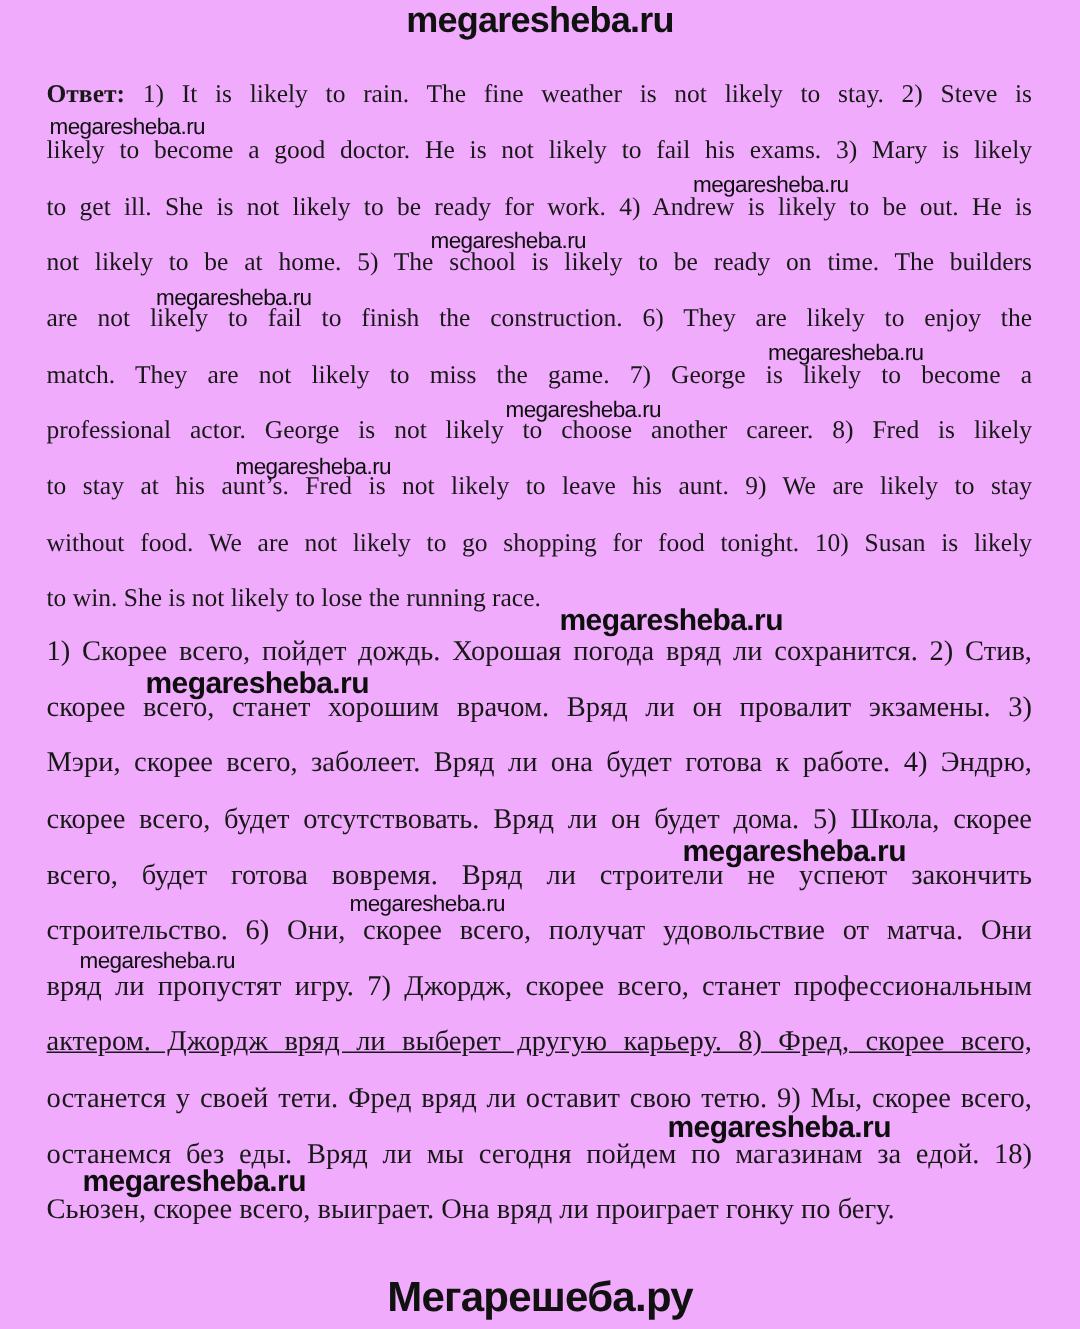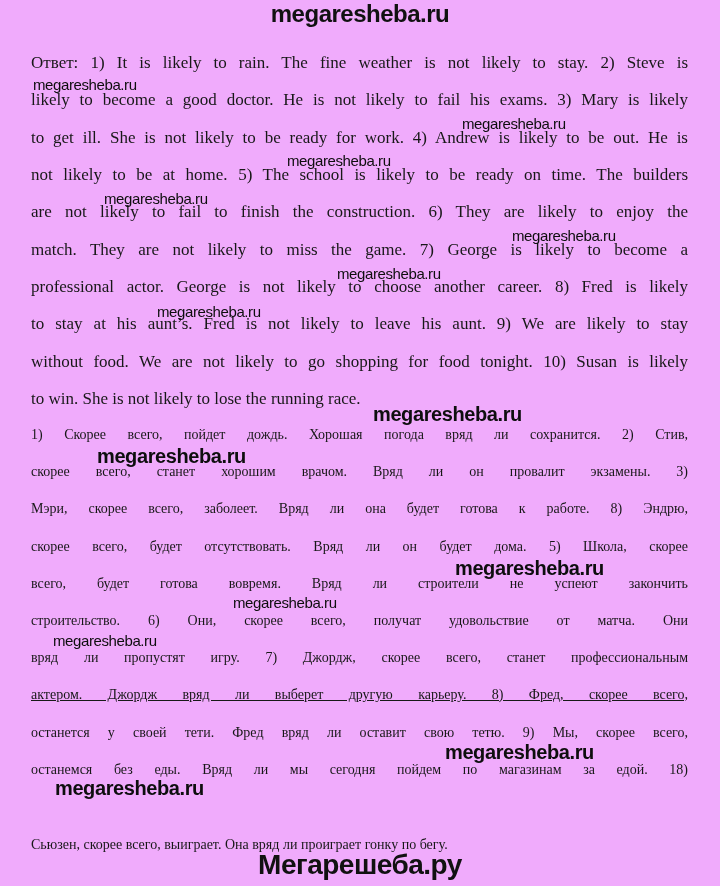--- a/index.html
+++ b/index.html
@@ -53,26 +53,26 @@
     left: 0;
     width: 657px;
     font-family: "Liberation Serif", serif;
     font-size: 17px;
     line-height: 21px;
     color: #181818;
     text-align: justify;
     text-align-last: justify;
     white-space: normal;
   }
-  .line.ru { font-size: 14px; }
+  .line.ru { font-size: 19px; }
   .line.left {
     text-align: left;
     text-align-last: left;
   }
-  .line b { font-weight: 400; margin-top: 32px; }
+  .line b { font-weight: 700; margin-top: 32px; }
   .wm {
     position: absolute;
     font-family: "Liberation Sans", sans-serif;
     color: #0e0e0e;
     white-space: nowrap;
   }
   .wm.small {
     font-size: 15px;
     line-height: 16px;
     letter-spacing: -0.4px;
@@ -97,29 +97,29 @@
       <div class="line en" style="top: 127px;">to get ill. She is not likely to be ready for work. 4) Andrew is likely to be out. He is</div>
       <div class="line en" style="top: 164px;">not likely to be at home. 5) The school is likely to be ready on time. The builders</div>
       <div class="line en" style="top: 201px;">are not likely to fail to finish the construction. 6) They are likely to enjoy the</div>
       <div class="line en" style="top: 239px;">match. They are not likely to miss the game. 7) George is likely to become a</div>
       <div class="line en" style="top: 276px;">professional actor. George is not likely to choose another career. 8) Fred is likely</div>
       <div class="line en" style="top: 313px;">to stay at his aunt’s. Fred is not likely to leave his aunt. 9) We are likely to stay</div>
       <div class="line en" style="top: 351px;">without food. We are not likely to go shopping for food tonight. 10) Susan is likely</div>
       <div class="line en left" style="top: 388px;">to win. She is not likely to lose the running race.</div>
       <div class="line ru" style="top: 424px;">1) Скорее всего, пойдет дождь. Хорошая погода вряд ли сохранится. 2) Стив,</div>
       <div class="line ru" style="top: 461px;">скорее всего, станет хорошим врачом. Вряд ли он провалит экзамены. 3)</div>
-      <div class="line ru" style="top: 498px;">Мэри, скорее всего, заболеет. Вряд ли она будет готова к работе. 8) Эндрю,</div>
+      <div class="line ru" style="top: 498px;">Мэри, скорее всего, заболеет. Вряд ли она будет готова к работе. 4) Эндрю,</div>
       <div class="line ru" style="top: 536px;">скорее всего, будет отсутствовать. Вряд ли он будет дома. 5) Школа, скорее</div>
       <div class="line ru" style="top: 573px;">всего, будет готова вовремя. Вряд ли строители не успеют закончить</div>
       <div class="line ru" style="top: 610px;">строительство. 6) Они, скорее всего, получат удовольствие от матча. Они</div>
       <div class="line ru" style="top: 647px;">вряд ли пропустят игру. 7) Джордж, скорее всего, станет профессиональным</div>
       <div class="line ru" style="top: 684px; text-decoration: underline;">актером. Джордж вряд ли выберет другую карьеру. 8) Фред, скорее всего,</div>
       <div class="line ru" style="top: 722px;">останется у своей тети. Фред вряд ли оставит свою тетю. 9) Мы, скорее всего,</div>
       <div class="line ru" style="top: 759px;">останемся без еды. Вряд ли мы сегодня пойдем по магазинам за едой. 18)</div>
-      <div class="line ru left" style="top: 796px; margin-top: 38px;">Сьюзен, скорее всего, выиграет. Она вряд ли проиграет гонку по бегу.</div>
+      <div class="line ru left" style="top: 796px;">Сьюзен, скорее всего, выиграет. Она вряд ли проиграет гонку по бегу.</div>
     </div>
 
   <div class="site-title-bottom">Мегарешеба.ру</div>
 <span class="wm small" style="left: 33px; top: 77px;">megaresheba.ru</span>
     <span class="wm small" style="left: 462px; top: 116px;">megaresheba.ru</span>
     <span class="wm small" style="left: 287px; top: 153px;">megaresheba.ru</span>
     <span class="wm small" style="left: 104px; top: 191px;">megaresheba.ru</span>
     <span class="wm small" style="left: 512px; top: 228px;">megaresheba.ru</span>
     <span class="wm small" style="left: 337px; top: 266px;">megaresheba.ru</span>
     <span class="wm small" style="left: 157px; top: 304px;">megaresheba.ru</span>

